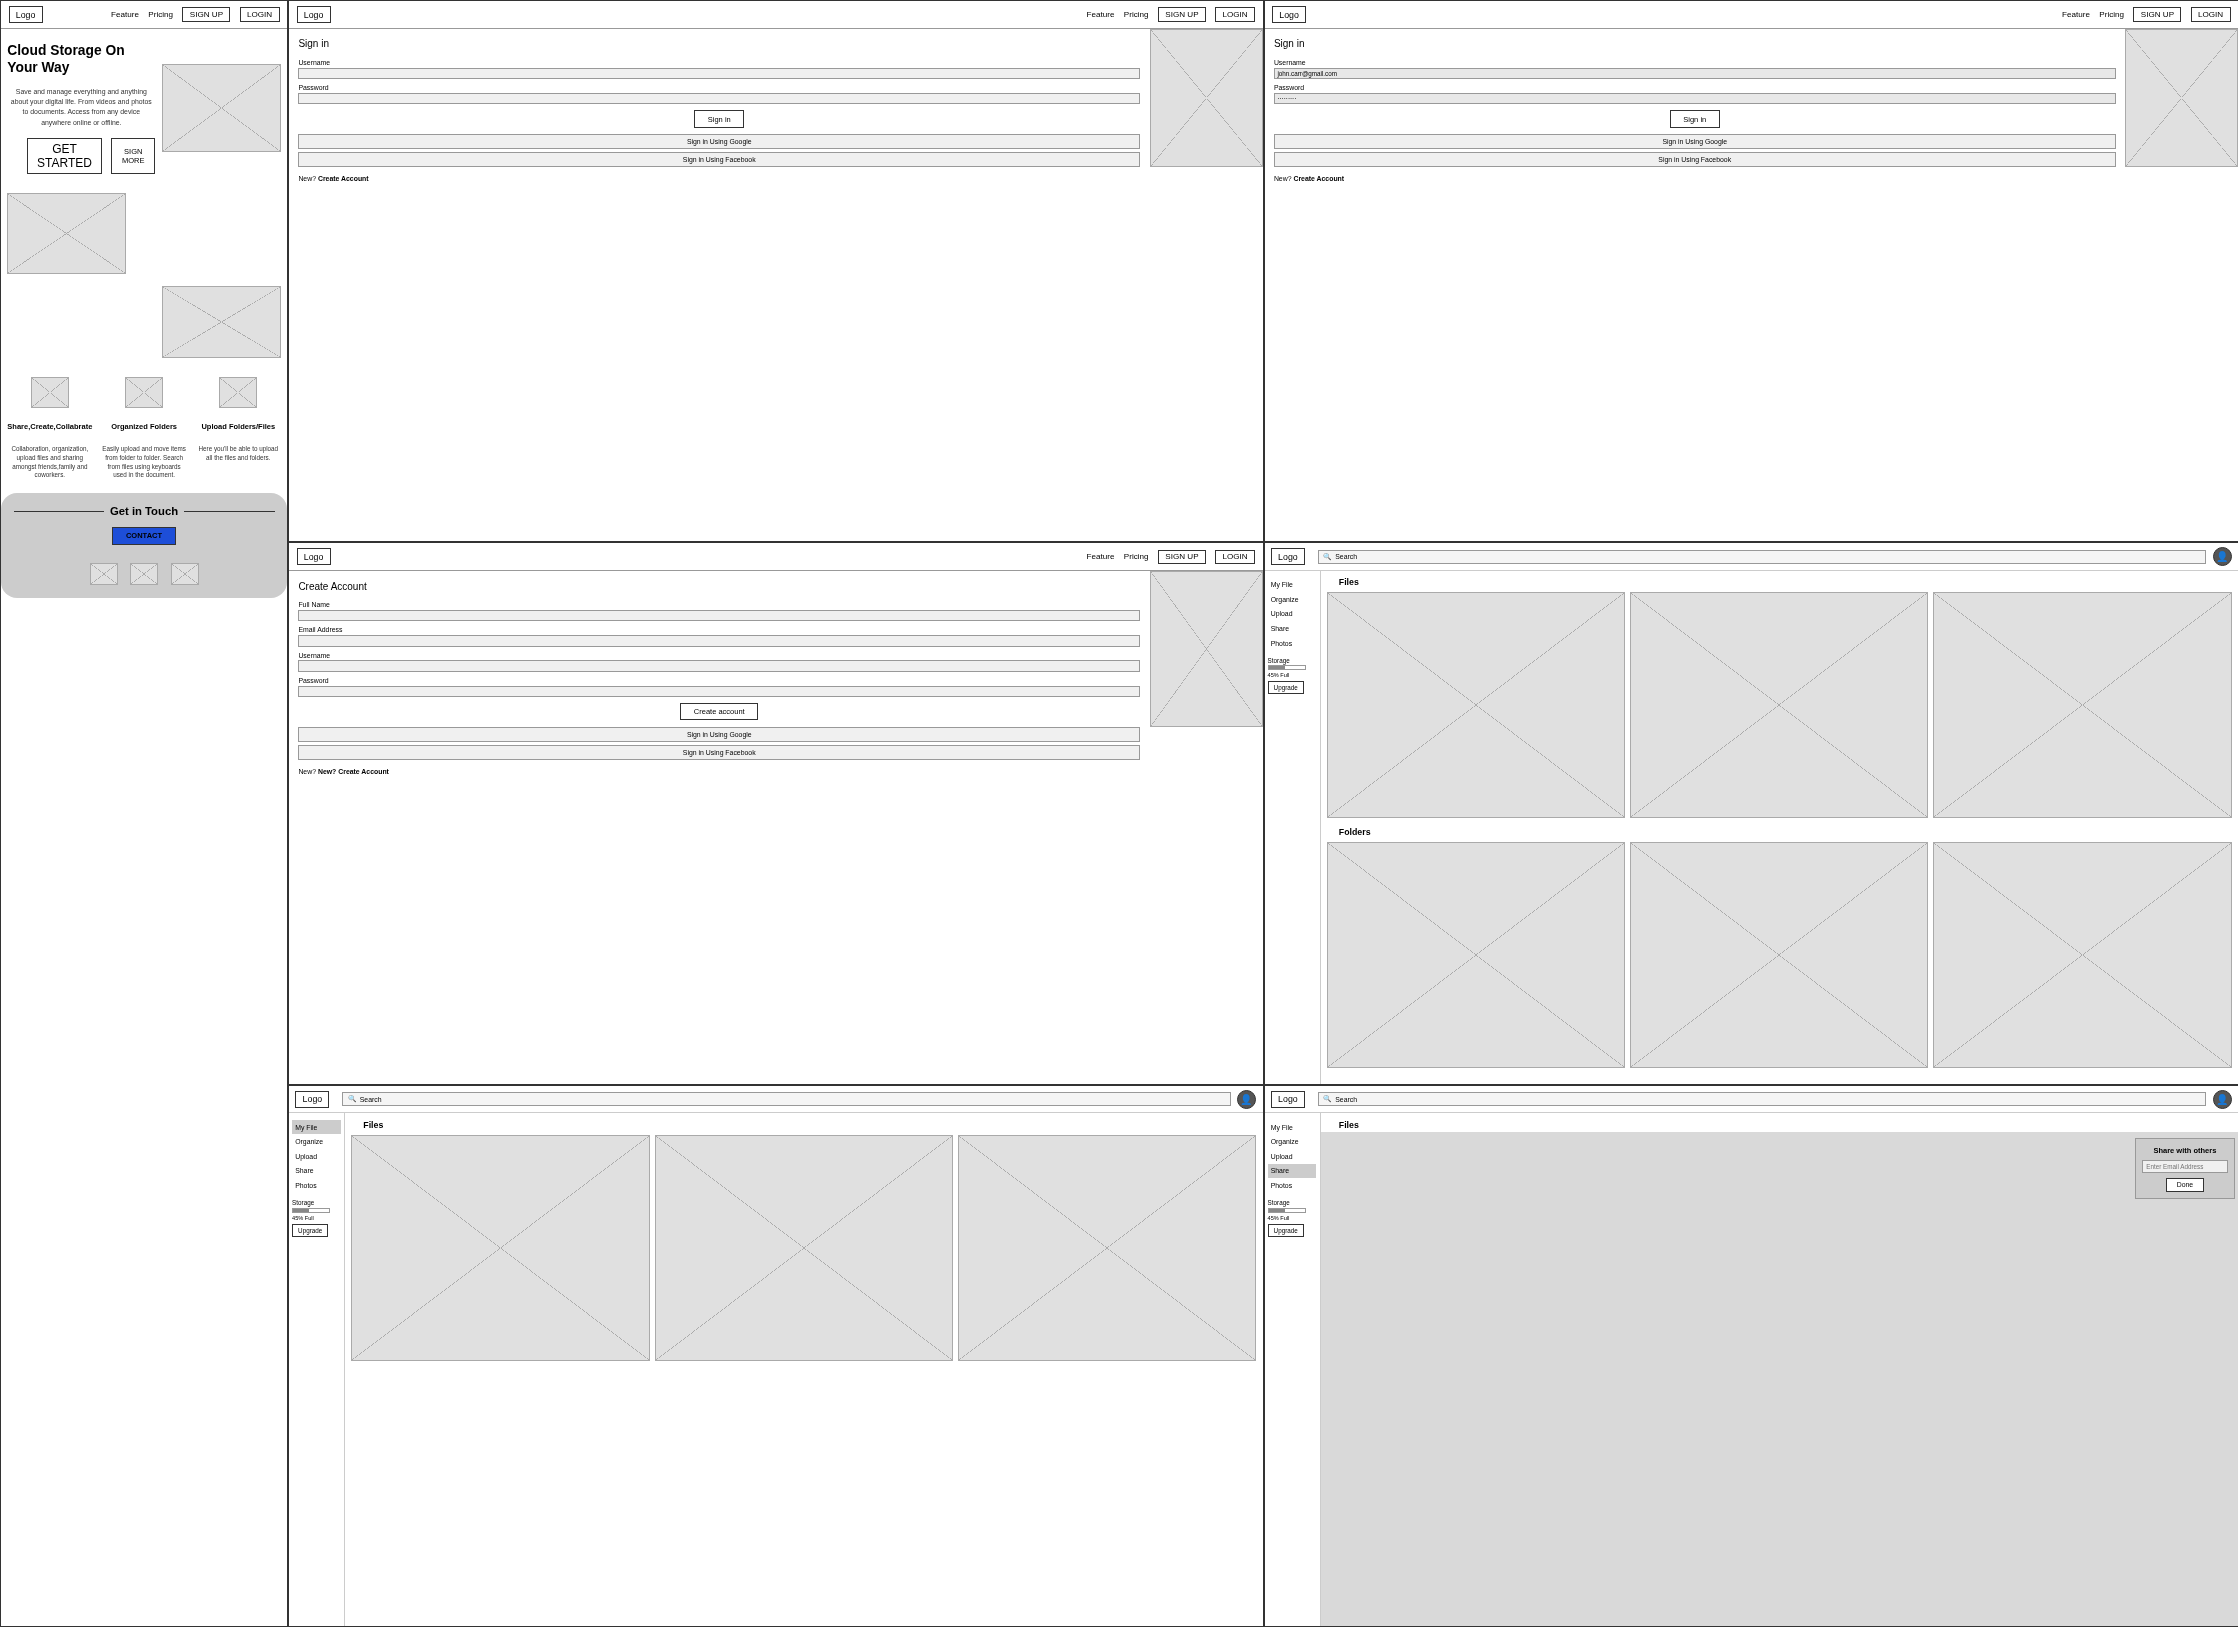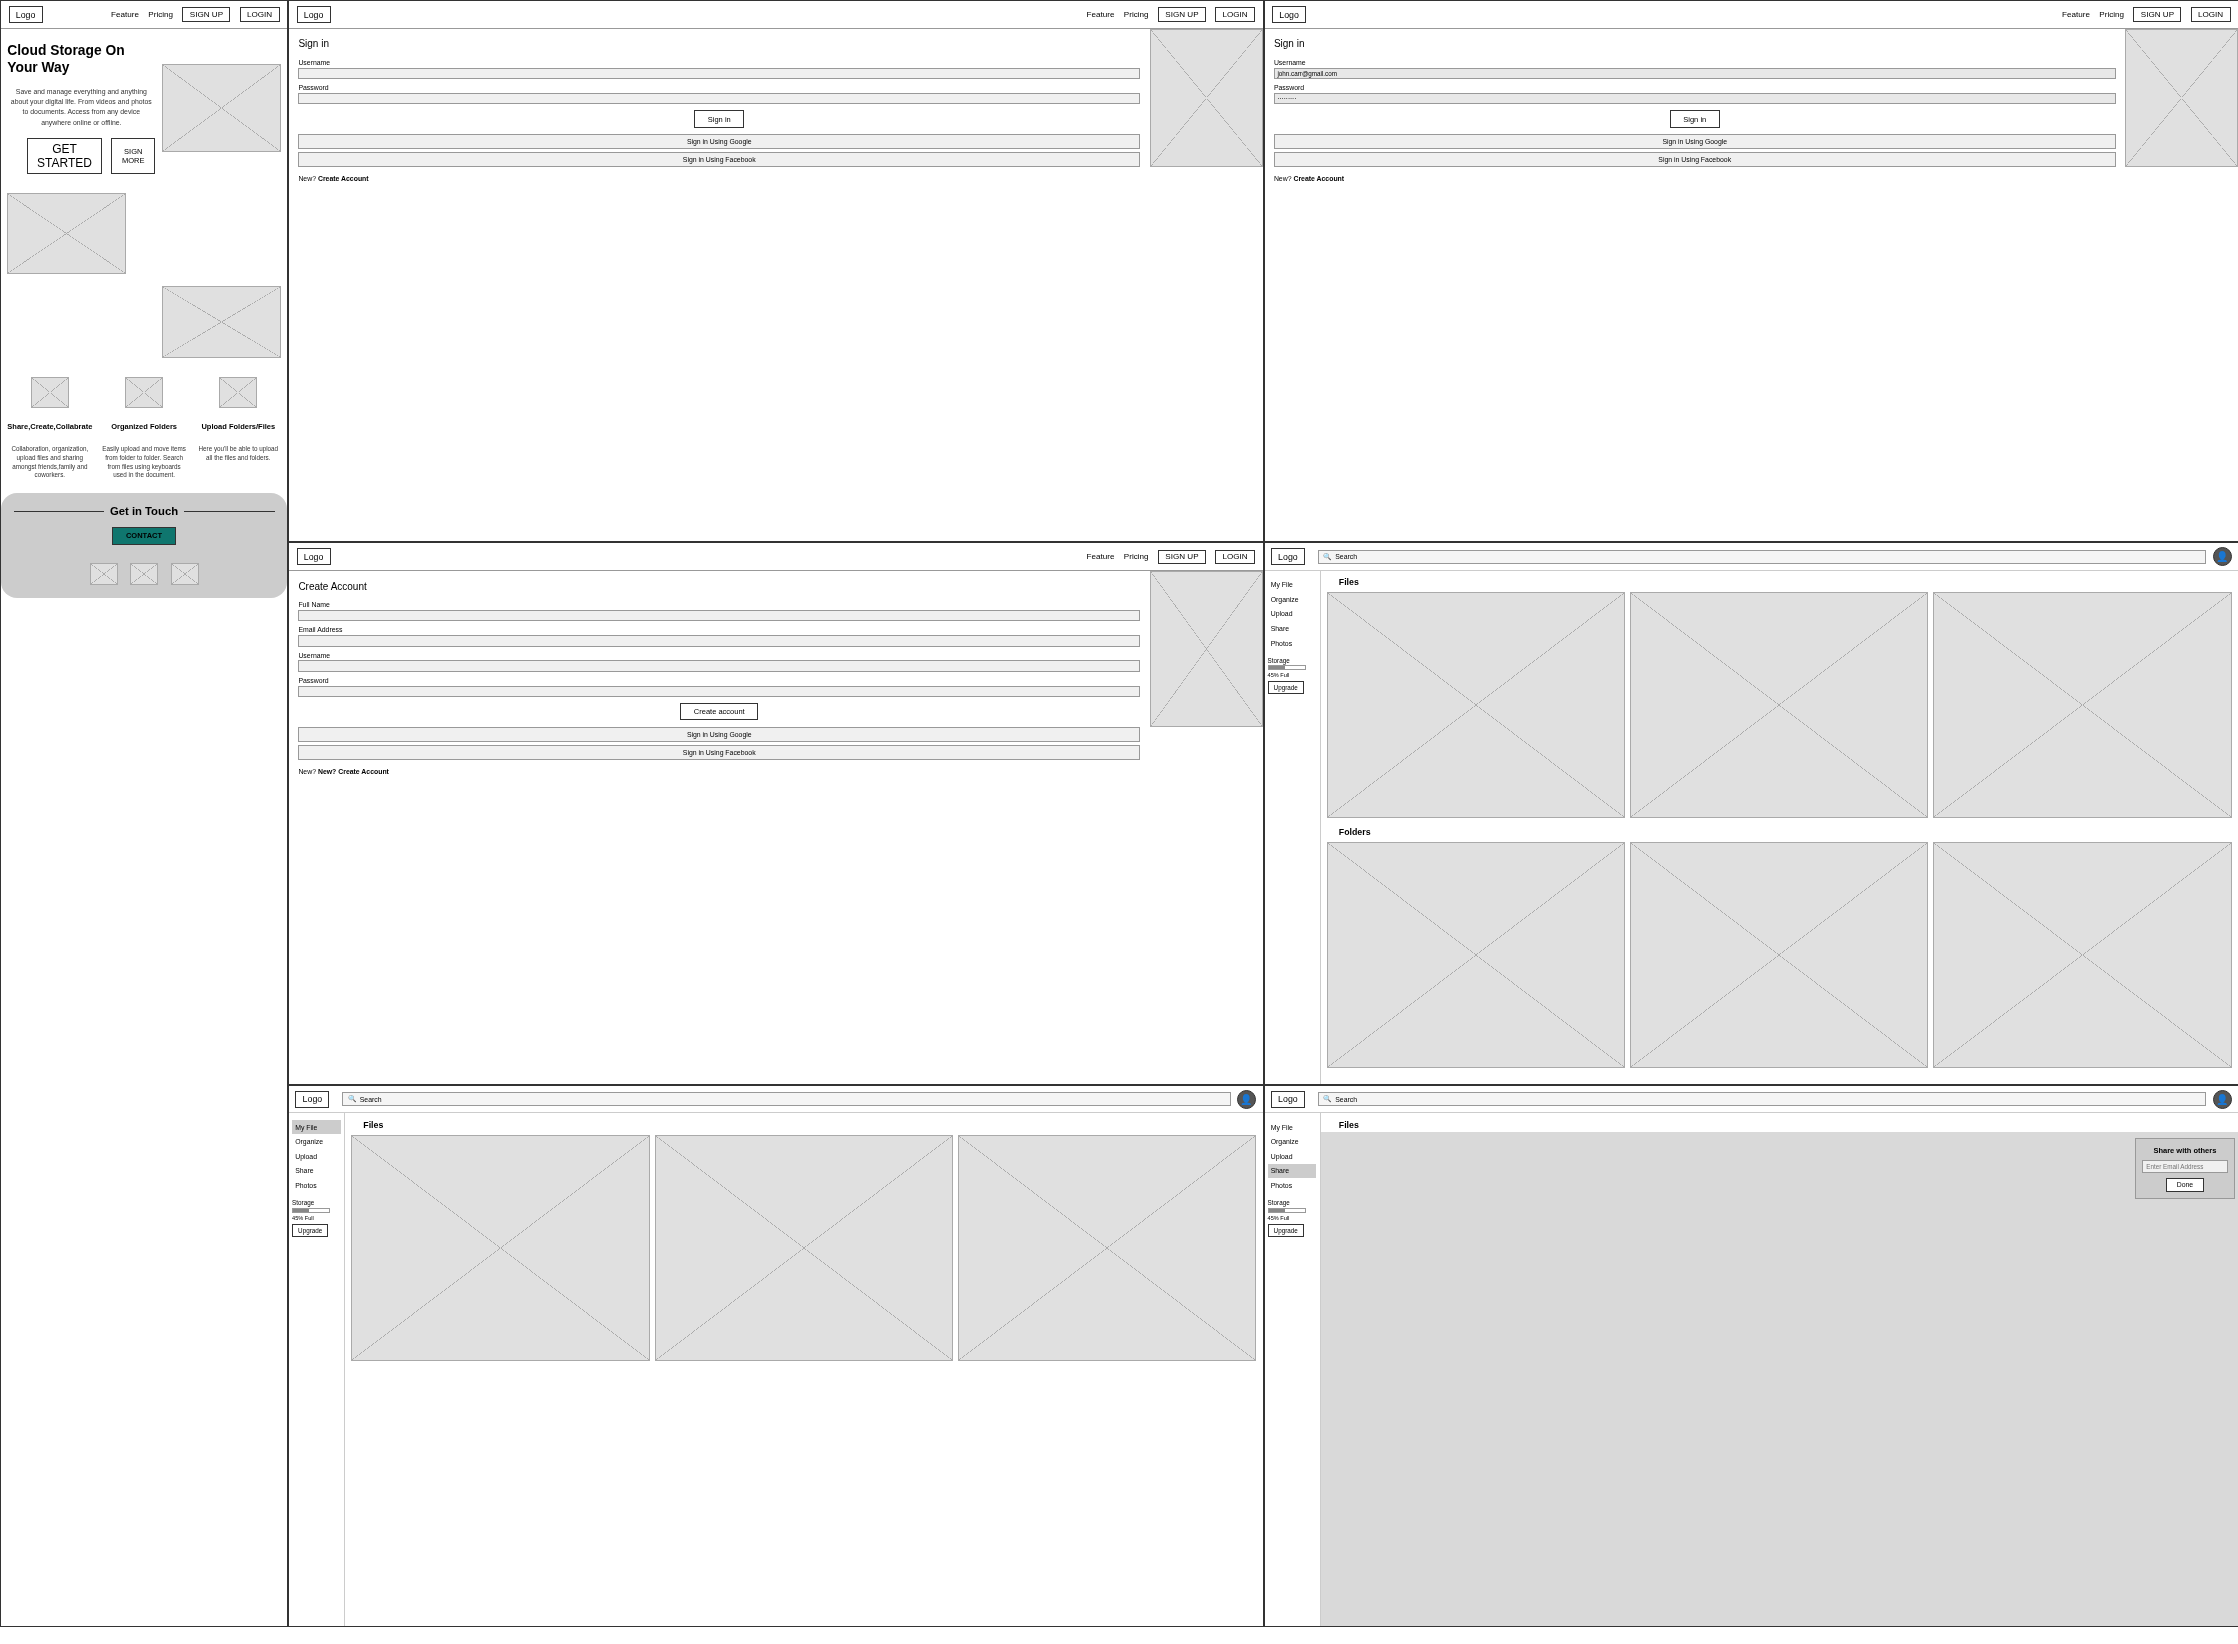--- a/index.html
+++ b/index.html
@@ -318,21 +318,21 @@
     .footer-title::before, .footer-title::after {
       content: '';
       flex: 1;
       height: 0.6px;
       background: #333;
     }
     .btn-contact {
       border: 1.3px solid #333;
       padding: 3.8px 12.5px;
       font-size: 7.5px;
-      background: #0f766e;
+      background: #1d4ed8;
       font-weight: bold;
       margin-bottom: 18px;
     }
     .social-icons {
       display: flex;
       justify-content: center;
       gap: 12.5px;
     }
     .social-icon {
       width: 28px;

